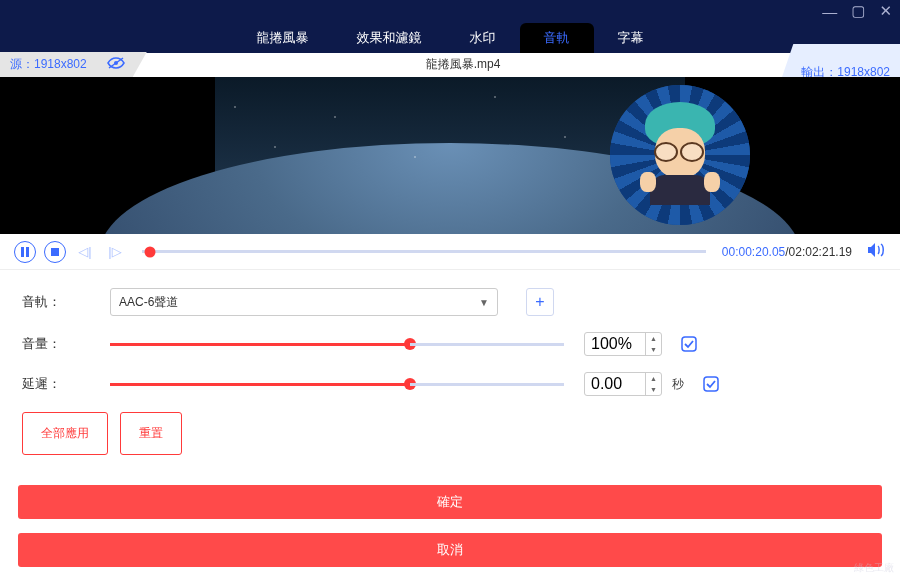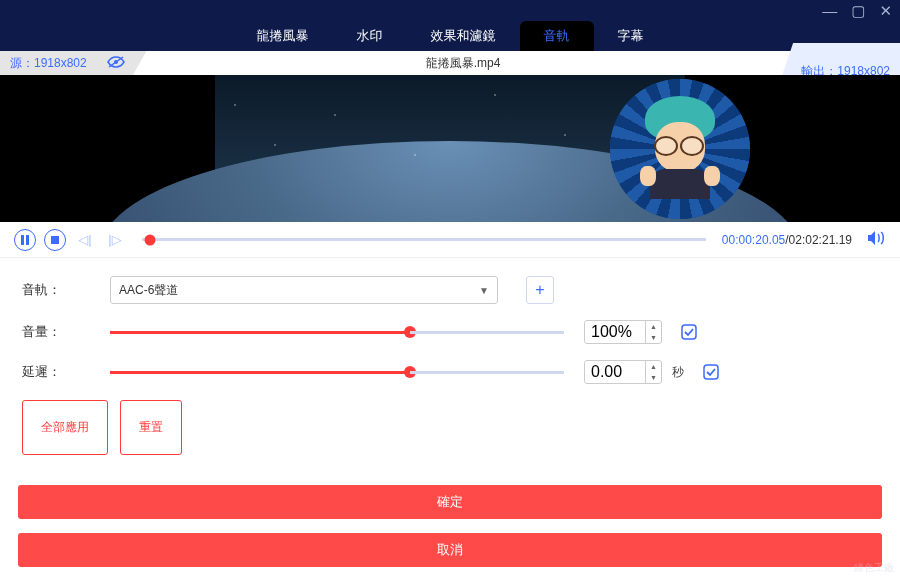--- a/index.html
+++ b/index.html
@@ -49,39 +49,39 @@
 .slider { flex: 0 0 300px; height: 3px; background: #ff3a3a; position: relative; margin-right: 10px; }
 .slider::after { content: ""; position: absolute; right: -154px; top: 0; width: 154px; height: 3px; background: #d0d8f0; }
 .slider-dot { position: absolute; right: -6px; top: 50%; transform: translateY(-50%); width: 12px; height: 12px; background: #ff3a3a; border-radius: 50%; }
 .numbox { width: 78px; height: 24px; border: 1px solid #ccc; border-radius: 3px; display: flex; align-items: center; margin-left: 154px; }
 .numbox input { flex: 1; border: none; padding: 0 6px; font-size: 16px; outline: none; width: 50px; }
 .numbox .spin { width: 16px; display: flex; flex-direction: column; font-size: 7px; color: #666; border-left: 1px solid #ccc; }
 .numbox .spin span { height: 11px; display: flex; align-items: center; justify-content: center; cursor: pointer; }
 .check { width: 18px; height: 18px; color: #3b6bff; margin-left: 8px; display: flex; align-items: center; justify-content: center; }
 .unit { font-size: 12px; color: #444; }
 .action-row { display: flex; gap: 12px; margin-top: 6px; }
-.btn-outline { border: 1px solid #ff3a3a; color: #ff3a3a; background: #fff; padding: 18px 18px; font-size: 12px; border-radius: 3px; cursor: pointer; }
+.btn-outline { border: 1px solid #ff3a3a; color: #ff3a3a; background: #fff; padding: 12px 18px; font-size: 12px; border-radius: 3px; cursor: pointer; }
 .footer { margin-top: auto; padding: 12px 18px; display: flex; justify-content: flex-end; gap: 14px; flex-direction: column; }
 .btn-primary { background: #ff4a4a; color: #fff; border: none; padding: 8px 34px; font-size: 13px; border-radius: 3px; cursor: pointer; }
 .watermark { position: absolute; bottom: 4px; right: 6px; font-size: 10px; color: rgba(200,200,220,0.4); pointer-events: none; }
 </style>
 </head>
 <body>
 
 <div class="window">
   <div class="titlebar">
     <span>—</span>
     <span>▢</span>
     <span>✕</span>
   </div>
 
   <div class="tabs">
     <div class="tab">龍捲風暴</div>
+    <div class="tab">效果和濾鏡</div>
     <div class="tab">水印</div>
-    <div class="tab">效果和濾鏡</div>
     <div class="tab active">音軌</div>
     <div class="tab">字幕</div>
   </div>
 
   <div class="infobar">
     <div class="info-left">
       <span><span>源：</span><span>1918x802</span></span>
       <span class="eye">
         <svg width="18" height="14" viewBox="0 0 18 14">
             <path fill="none" stroke="#3b6bff" stroke-width="1.5" d="M1 7s3-5 8-5 8 5 8 5-3 5-8 5-8-5-8-5z"></path>

